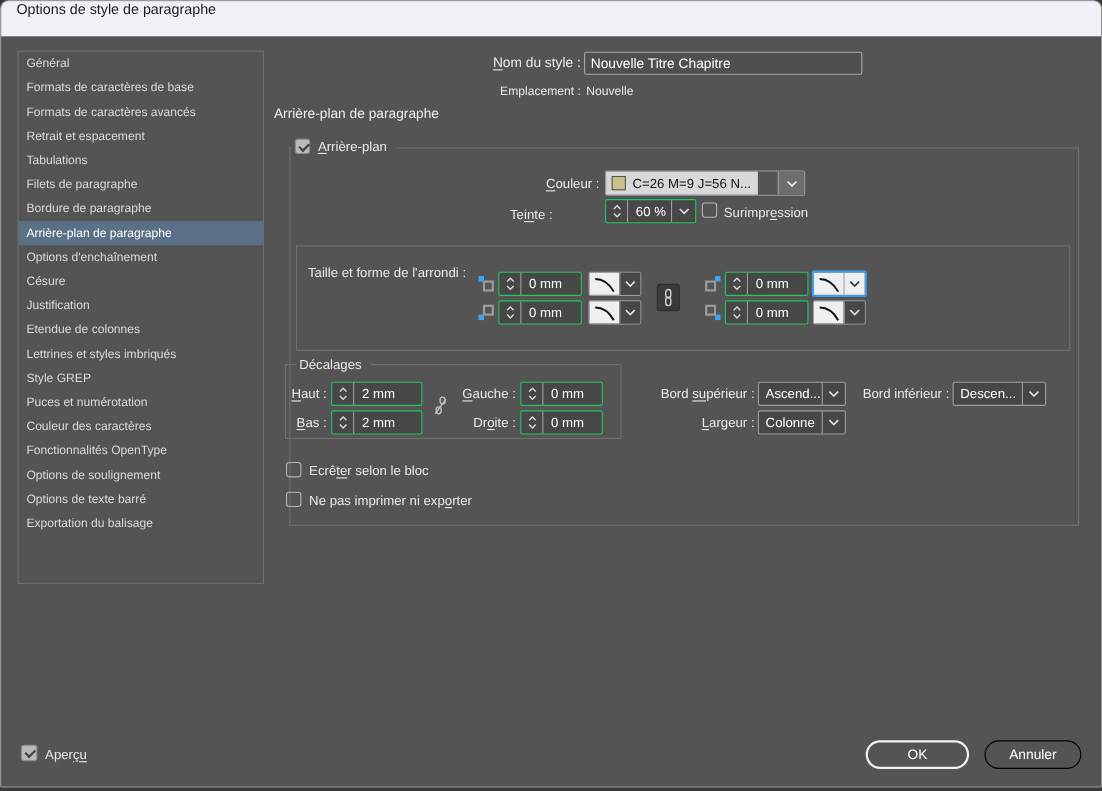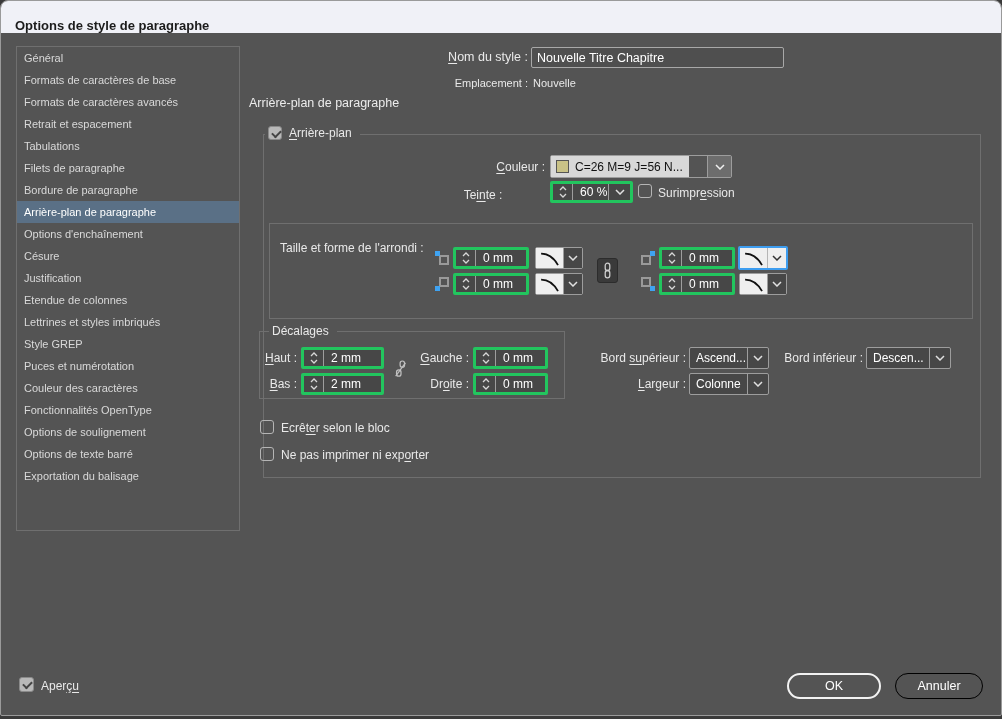--- a/index.html
+++ b/index.html
@@ -1,20 +1,20 @@
 <!DOCTYPE html>
 <html><head>
 <meta charset="utf-8">
 <style>
   * { margin:0; padding:0; box-sizing:border-box; }
   html,body { width:1002px; height:719px; background:#3a3a3a; font-family:"Liberation Sans", sans-serif; }
   .window { position:absolute; left:0; top:0; width:1002px; height:716px; background:#545454;
             border:1px solid #9a9a9a; border-radius:8px 8px 2px 2px; overflow:hidden; }
   .titlebar { position:absolute; left:0; top:0; width:100%; height:32px; background:#f0f1f7;
-              color:#1c1c1c; font-size:13px; display:flex; align-items:flex-end; padding-left:14px;font-weight:bold; }
+              color:#1c1c1c; font-size:13px; display:flex; align-items:flex-start; padding-left:14px; }
   u { text-decoration:underline; text-underline-offset:2px; }
 
   
   .sidebar { position:absolute; left:15px; top:45px; width:224px; height:485px; border:1px solid #6f6f6f; }
   .nav-item { height:22px; line-height:22px; padding-left:7px; font-size:11px; color:#d9d9d9;
               white-space:nowrap; cursor:default; }
   .nav-item.selected { background:#5a7086; color:#ffffff; }
 
   
   .lbl { position:absolute; color:#e9e9e9; font-size:12px; white-space:nowrap; }
@@ -30,21 +30,21 @@
   .textinput { position:absolute; background:#4f4f4f; border:1px solid #a8a8a8; border-radius:2px;
                color:#ffffff; font-size:12.5px; padding:0 5px; font-family:"Liberation Sans", sans-serif; }
 
   
   .cb { position:absolute; width:14px; height:14px; border:1.5px solid #b5b5b5; border-radius:3px; background:transparent; }
   .cb.checked { background:#b9b9b9; border:1px solid #8a8a8a; }
   .cb.checked::after { content:""; position:absolute; left:2.5px; top:3px; width:7px; height:4px;
                        border-left:2px solid #454545; border-bottom:2px solid #454545; transform:rotate(-45deg); }
 
   
-  .spinfield { position:absolute; display:flex; height:22px; background:#474747; border:3px solid #22c55e; border-radius:2px; }
+  .spinfield { position:absolute; display:flex; height:22px; background:#474747; border:1px solid #22c55e; border-radius:2px; }
   .spincell { width:20px; display:flex; flex-direction:column; align-items:center; justify-content:center;
               gap:2px; border-right:1px solid #9d9d9d; }
   .valcell { flex:1; display:flex; align-items:center; padding-left:7px; color:#ffffff; font-size:12px; white-space:nowrap; }
   .chevcell { width:22px; display:flex; align-items:center; justify-content:center; border-left:1px solid #9d9d9d; color:#e0e0e0; }
 
   
   .combo { position:absolute; display:flex; height:22px; background:#474747; border:1px solid #9d9d9d; border-radius:2px; }
   .combo .valcell { padding-left:6px; }
   .combo .chevcell { width:21px; }
 

